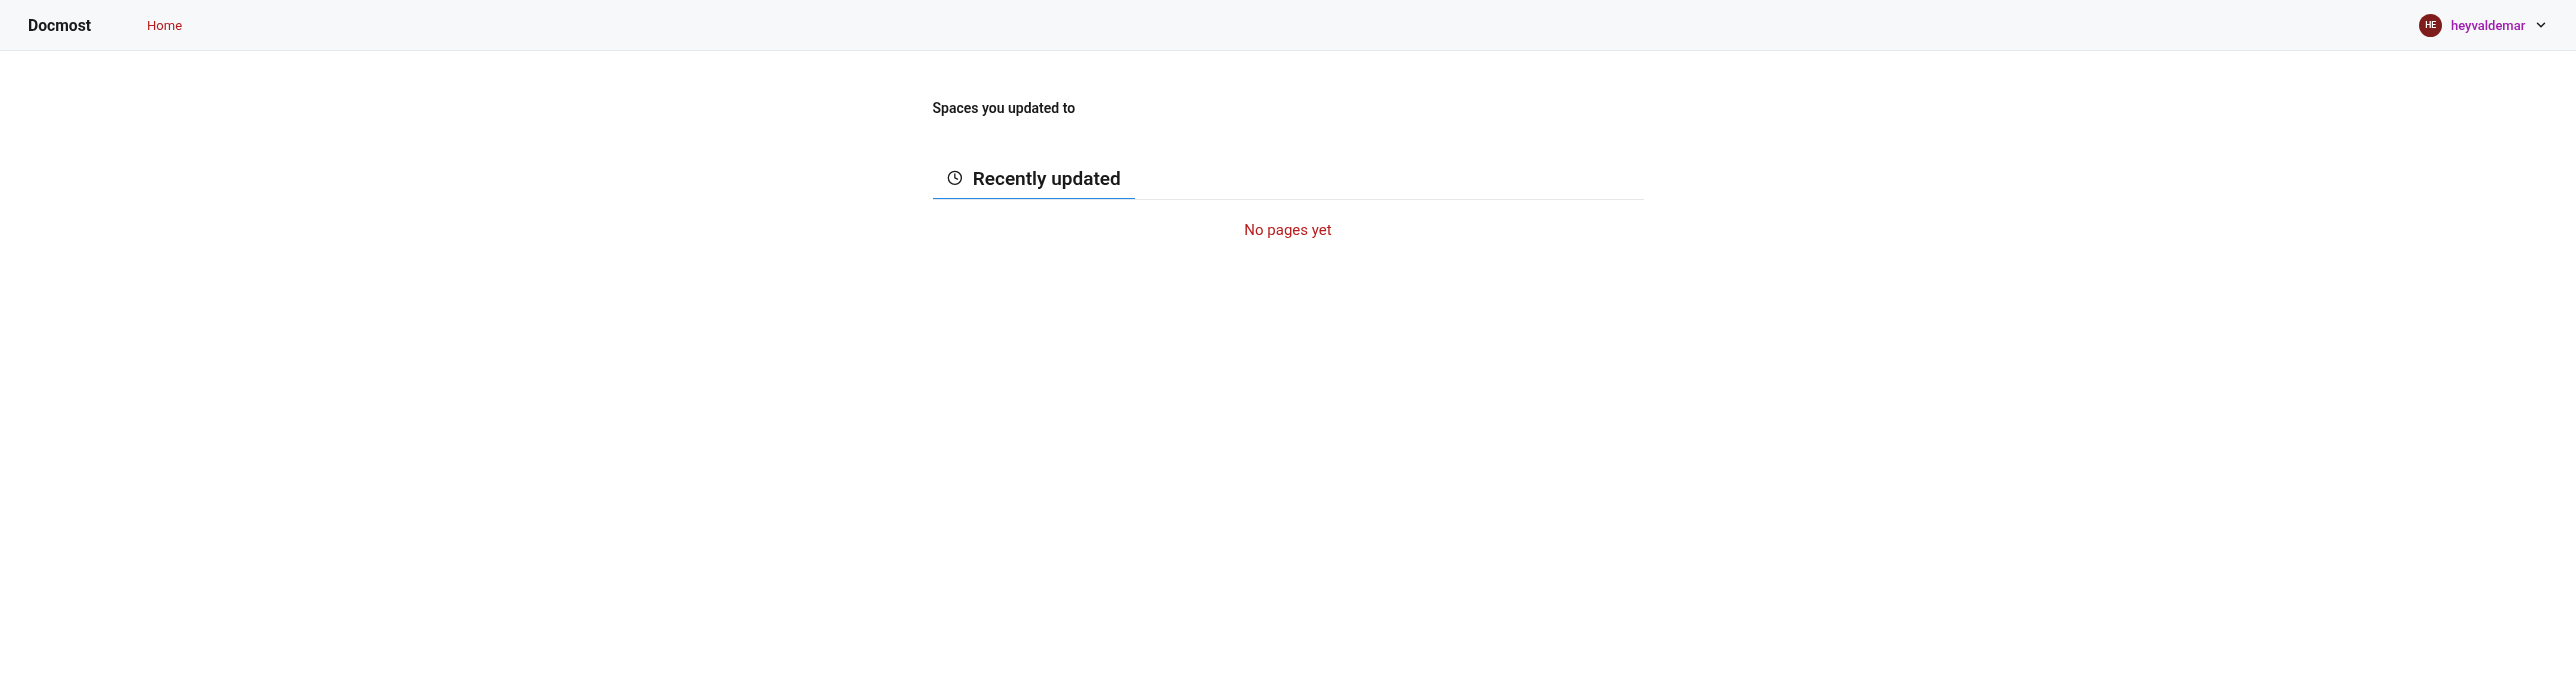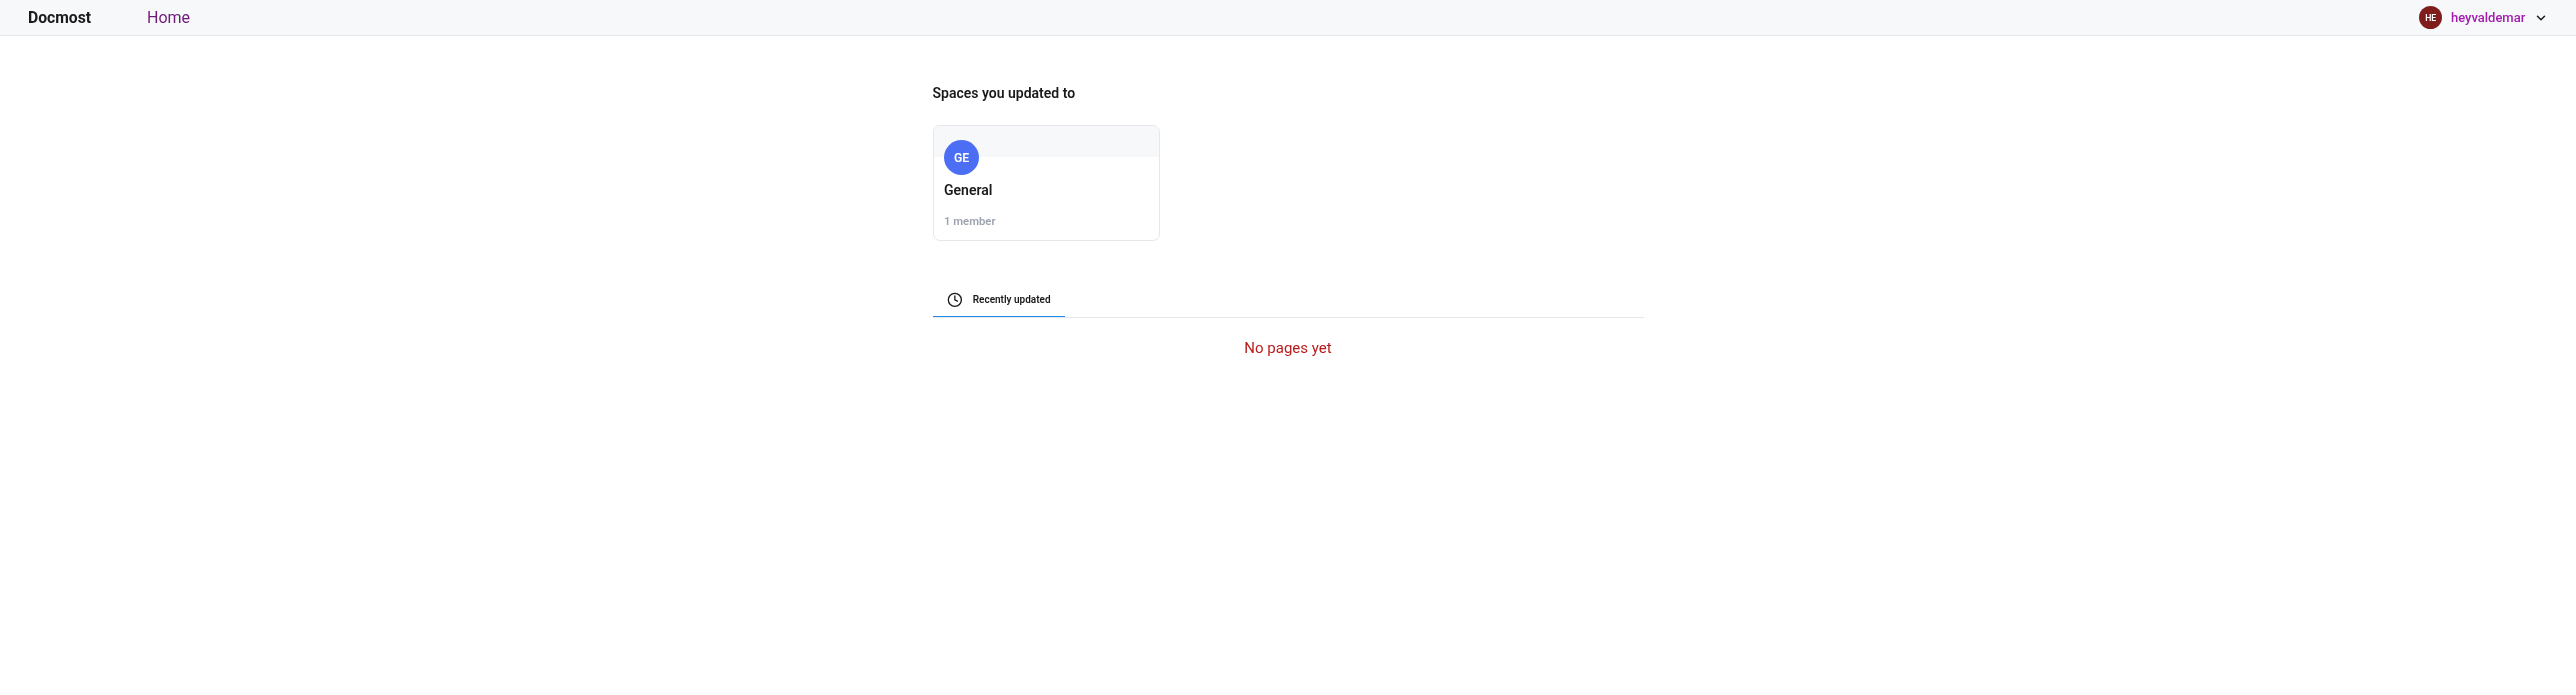--- a/index.html
+++ b/index.html
@@ -12,40 +12,40 @@
       font-family: -apple-system, BlinkMacSystemFont, "Segoe UI", Roboto, "Helvetica Neue", Arial, sans-serif;
       background: #ffffff;
       color: #1a1a1a;
     }
 
     .header {
       display: flex;
       align-items: center;
       justify-content: space-between;
       padding: 7px 28px;
-      height: 36px;
+      height: 51px;
       background: #f6f8fa;
       border-bottom: 0.9px solid #e5e7eb;
     }
 
     .header-left {
       display: flex;
       align-items: center;
       gap: 56px;
     }
 
     .brand {
       font-size: 15.7px;
       font-weight: 700;
       color: #1a1a1a;
     }
 
     .nav-link {
-      font-size: 16px;
-      color: #701a75;
+      font-size: 13px;
+      color: #b91c1c;
       cursor: pointer;
     }
 
     .header-right {
       display: flex;
       align-items: center;
       gap: 8.7px;
       cursor: pointer;
     }
 
@@ -157,21 +157,21 @@
 
     .tab-icon {
       width: 15.7px;
       height: 15.7px;
       display: flex;
       align-items: center;
       justify-content: center;
     }
 
     .tab-label {
-      font-size: 10px;
+      font-size: 19px;
       font-weight: 600;
       color: #1a1a1a;
       text-align: center;
     }
 
     .empty-state {
       text-align: center;
       padding: 21px 0;
       font-size: 15px;
       color: #b91c1c;
@@ -192,29 +192,20 @@
       <svg width="14" height="14" viewBox="0 0 24 24" fill="none" stroke="#1a1a1a" stroke-width="2.5" stroke-linecap="round" stroke-linejoin="round">
         <polyline points="6 9 12 15 18 9"></polyline>
       </svg>
     </div>
   </div>
 </header>
 
 <main class="main">
   <h2 class="section-title">Spaces you updated to</h2>
 
-  <div class="space-card">
-    <div class="space-card-header">
-      <div class="space-avatar">GE</div>
-    </div>
-    <div class="space-card-body">
-      <div class="space-name">General</div>
-      <div class="space-members">1 member</div>
-    </div>
-  </div>
 
   <div class="tabs">
     <div class="tab active">
       <div class="tab-icon">
         <svg width="15.7" height="15.7" viewBox="0 0 24 24" fill="none" stroke="#1a1a1a" stroke-width="2" stroke-linecap="round" stroke-linejoin="round">
           <circle cx="12" cy="12" r="10"></circle>
           <polyline points="12 6 12 12 16 14"></polyline>
         </svg>
       </div>
       <div class="tab-label">Recently updated</div>

